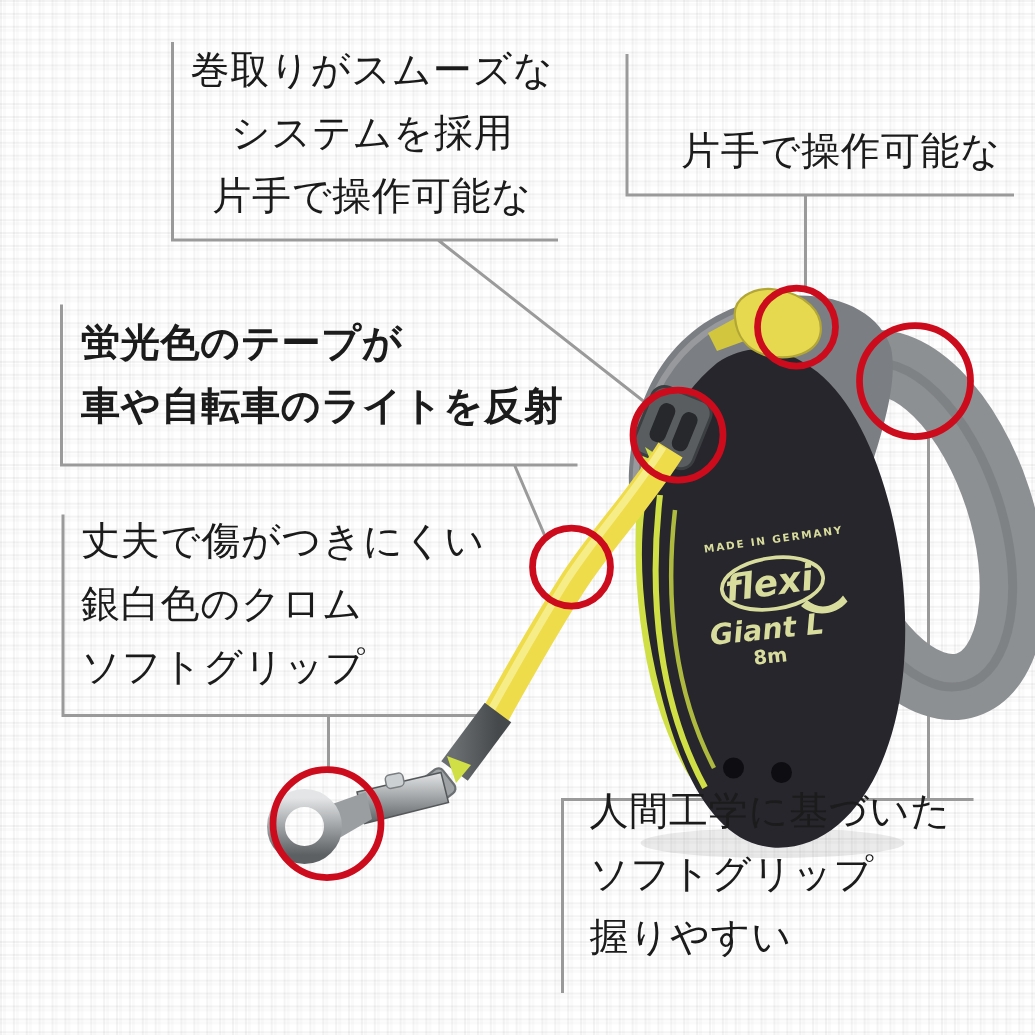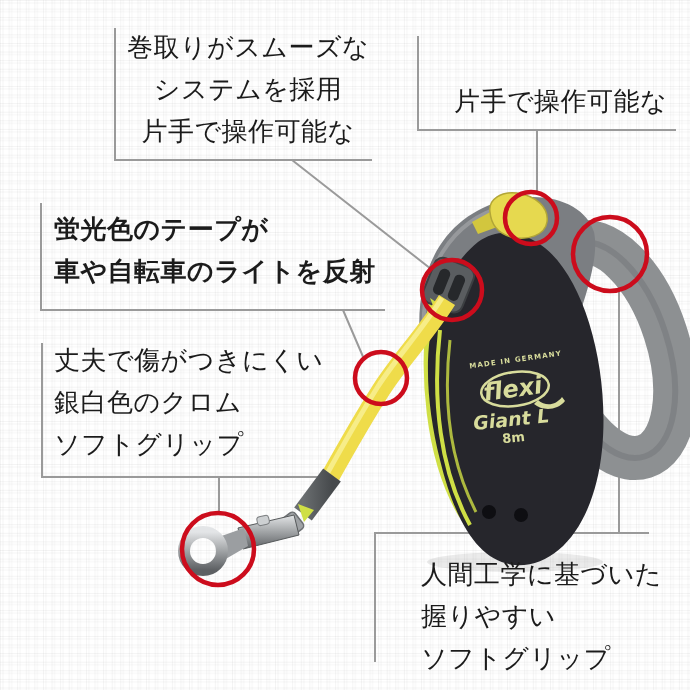--- a/index.html
+++ b/index.html
@@ -145,19 +145,19 @@
     <div>蛍光色のテープが</div>
     <div>車や自転車のライトを反射</div>
   </div>
 
   <div class="callout" style="left:54px;top:340px;font-family:Liberation Serif, serif;">
     <div>丈夫で傷がつきにくい</div>
     <div>銀白色のクロム</div>
     <div>ソフトグリップ</div>
   </div>
 
-  <div class="callout" style="left:393px;top:553px;margin-left:28px;">
+  <div class="callout" style="left:393px;top:520px;">
     <div>人間工学に基づいた</div>
+    <div>ソフトグリップ</div>
     <div>握りやすい</div>
-    <div>ソフトグリップ</div>
   </div>
 
 </div>
 
 </body></html>

